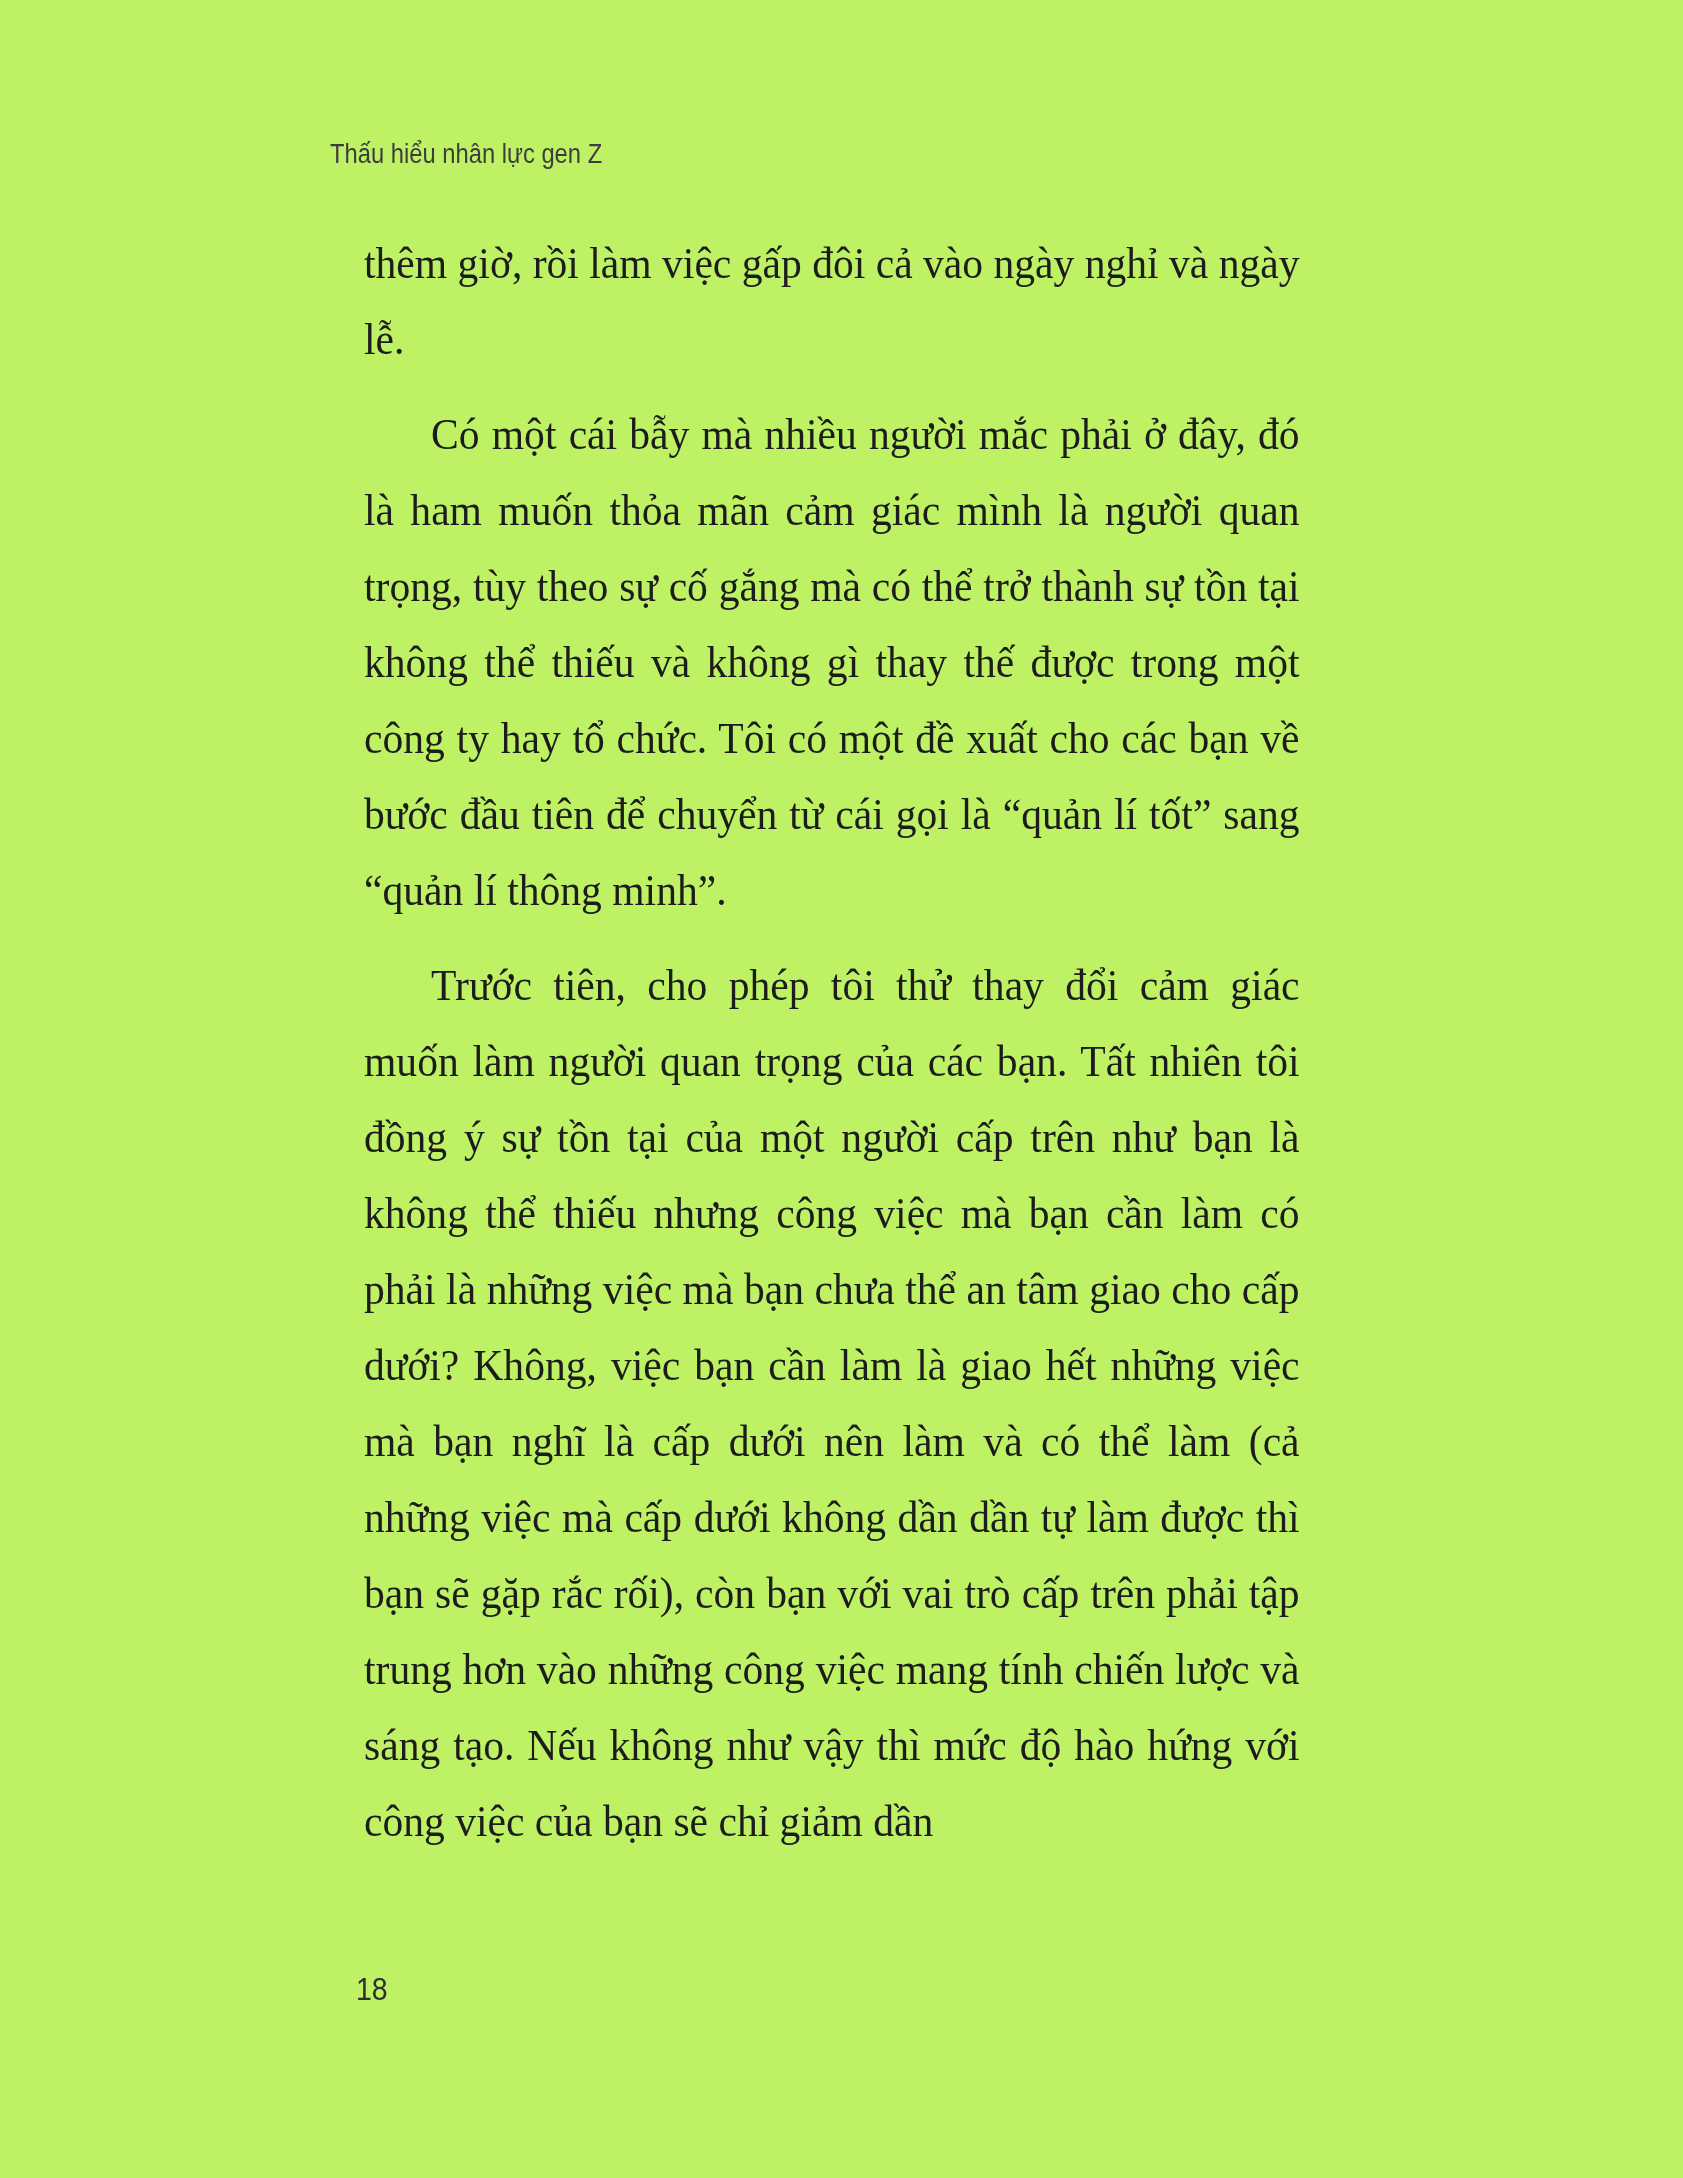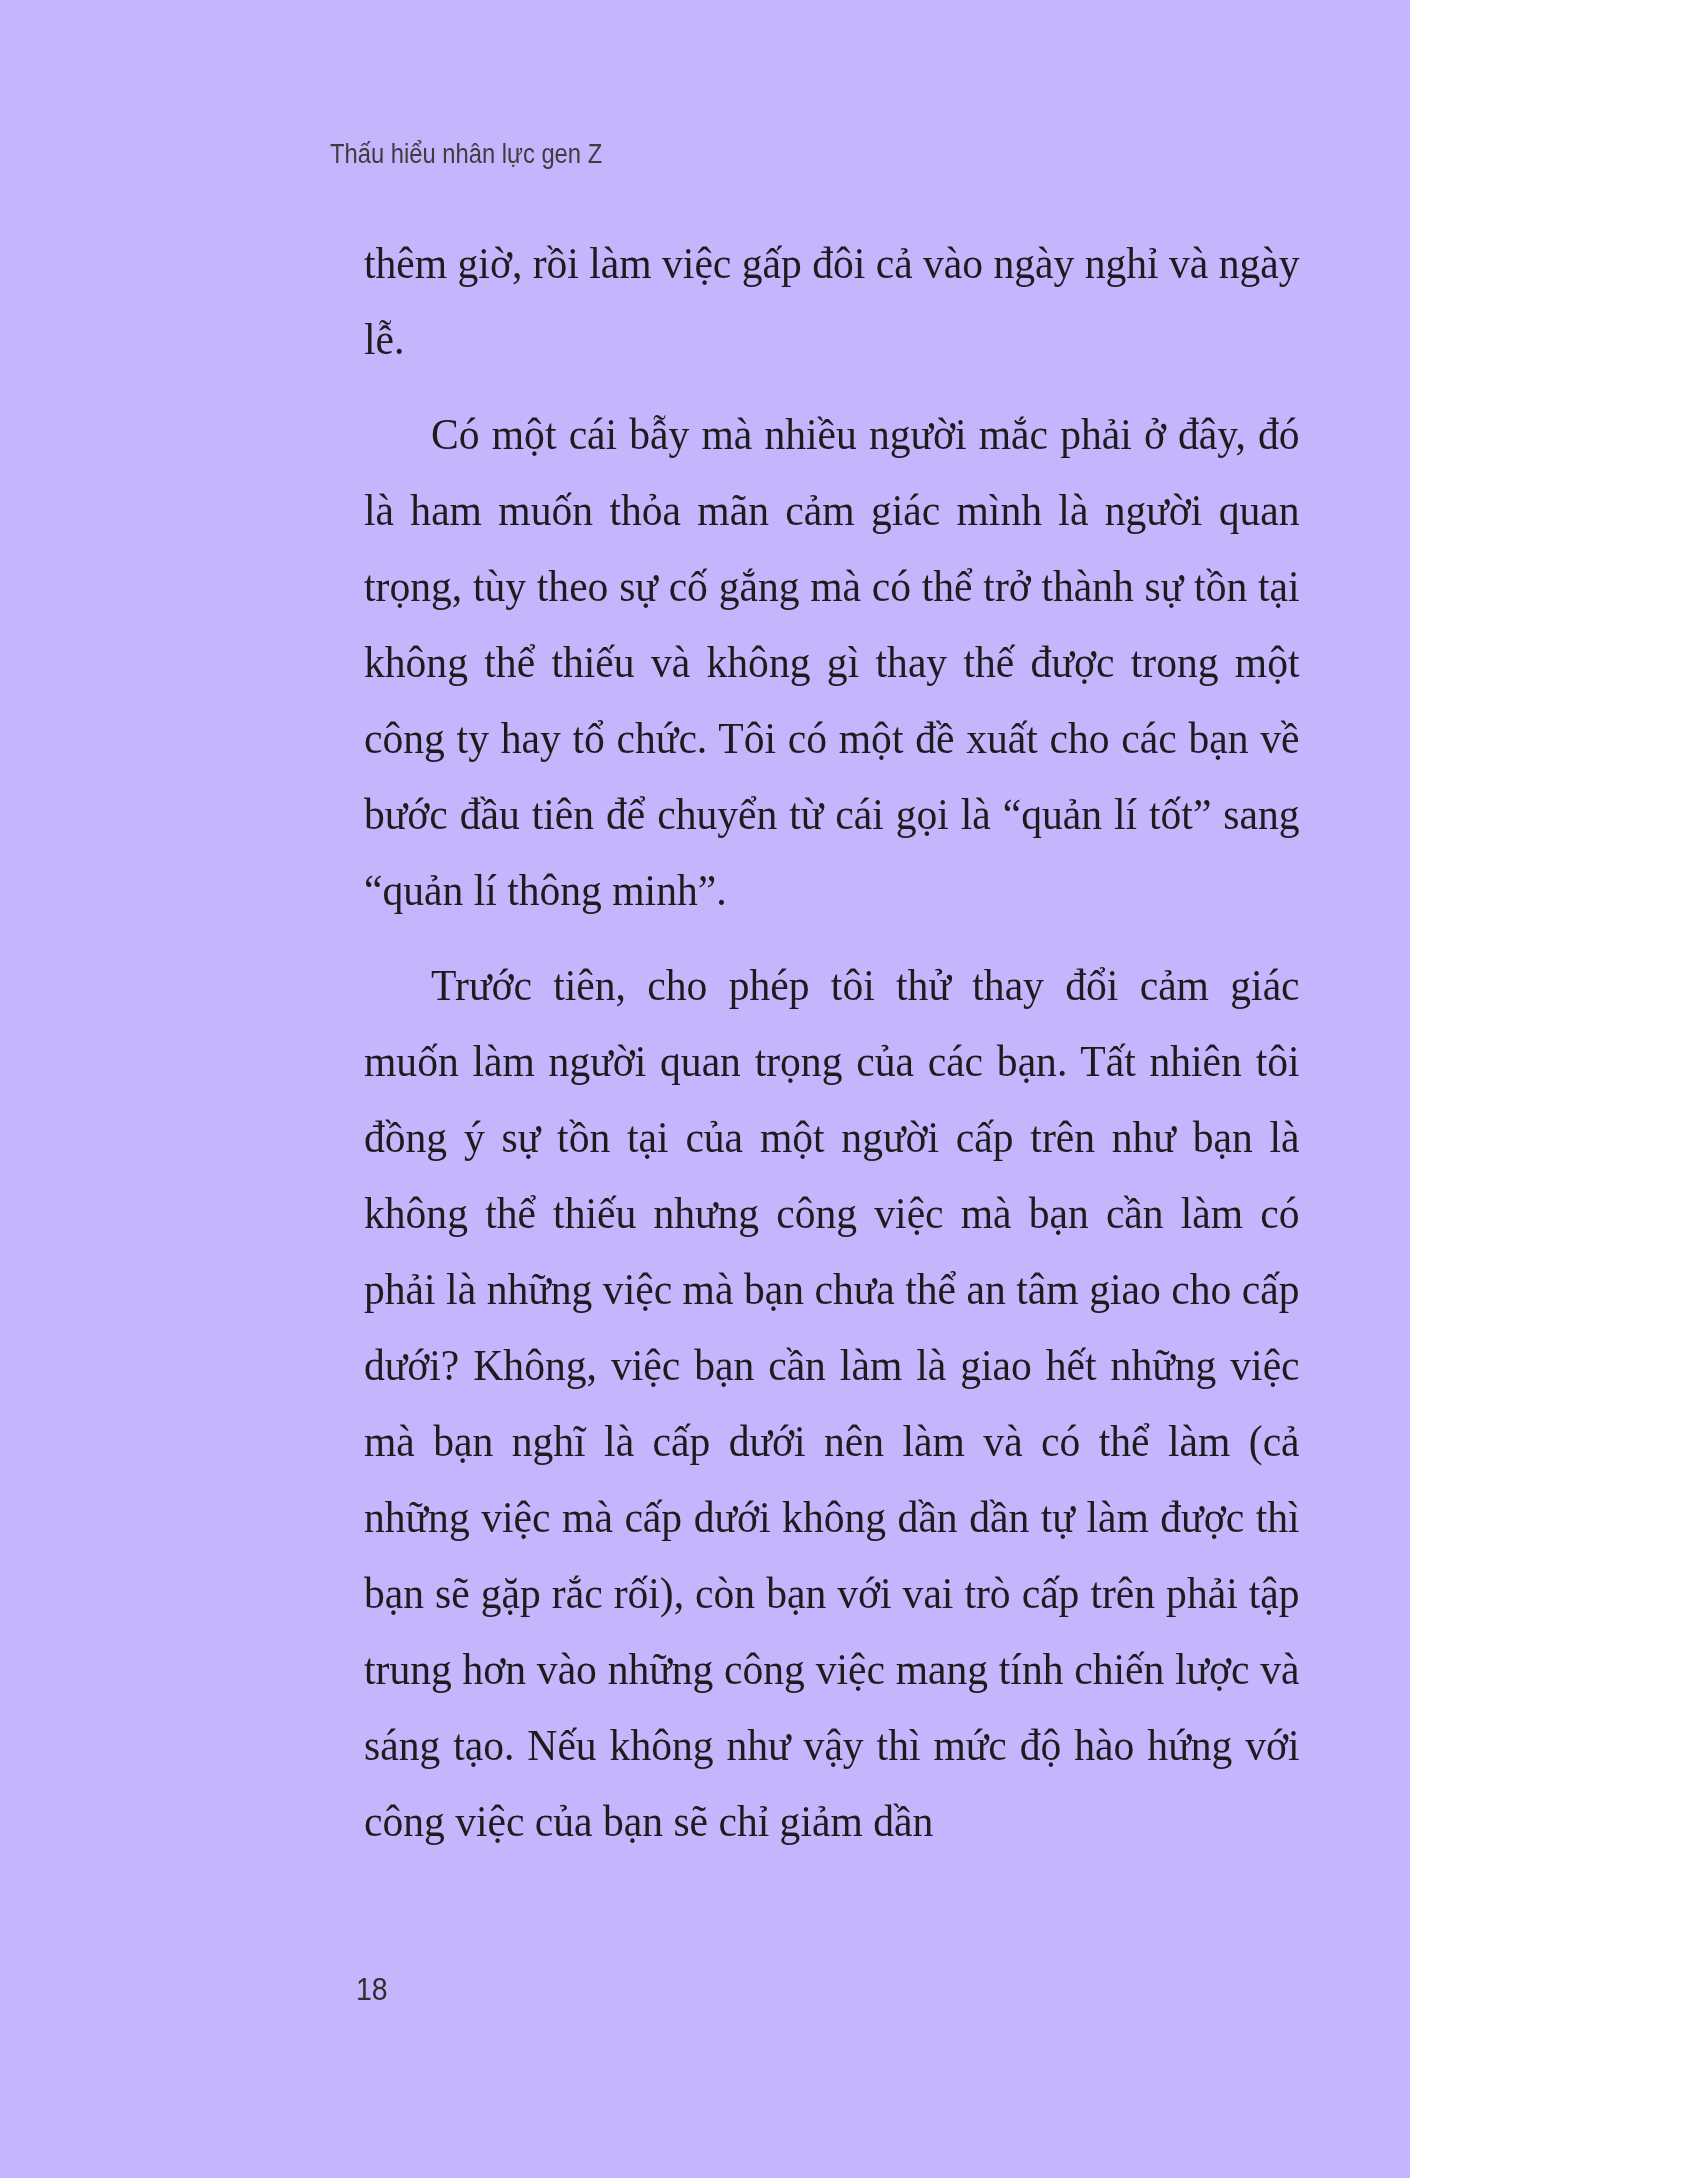--- a/index.html
+++ b/index.html
@@ -2,23 +2,23 @@
 <html><head>
 <meta charset="utf-8">
 <style>
   html, body {
     margin: 0;
     padding: 0;
     background: #ffffff;
   }
   .page {
     position: relative;
-    width: 1410px;
+    width: 1683px;
     height: 2178px;
-    background: #c4b5fd;
+    background: #bef264;
     overflow: hidden;
     font-family: "Liberation Serif", serif;
   }
   .running-header {
     position: absolute;
     left: 330px;
     top: 139px;
     font-family: "Liberation Sans", sans-serif;
     font-size: 27px;
     font-weight: 400;

